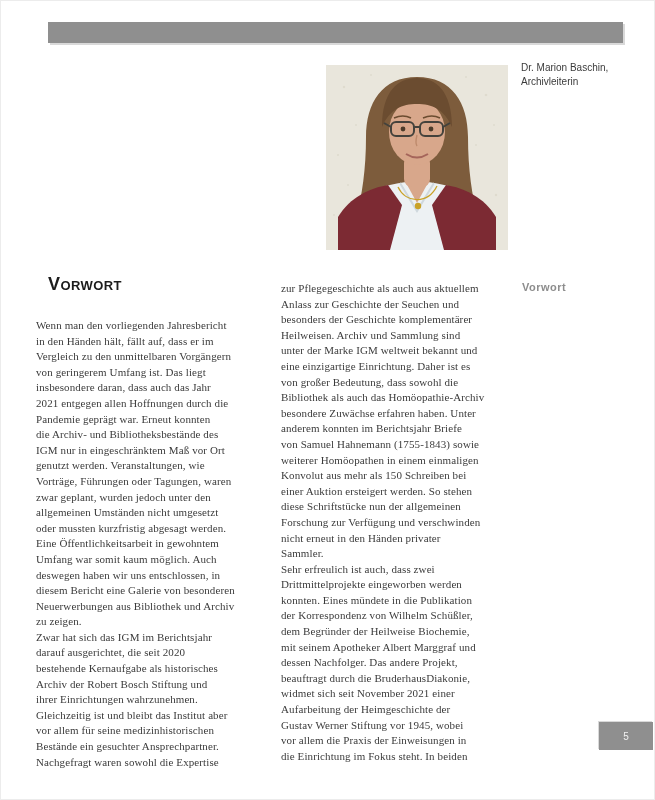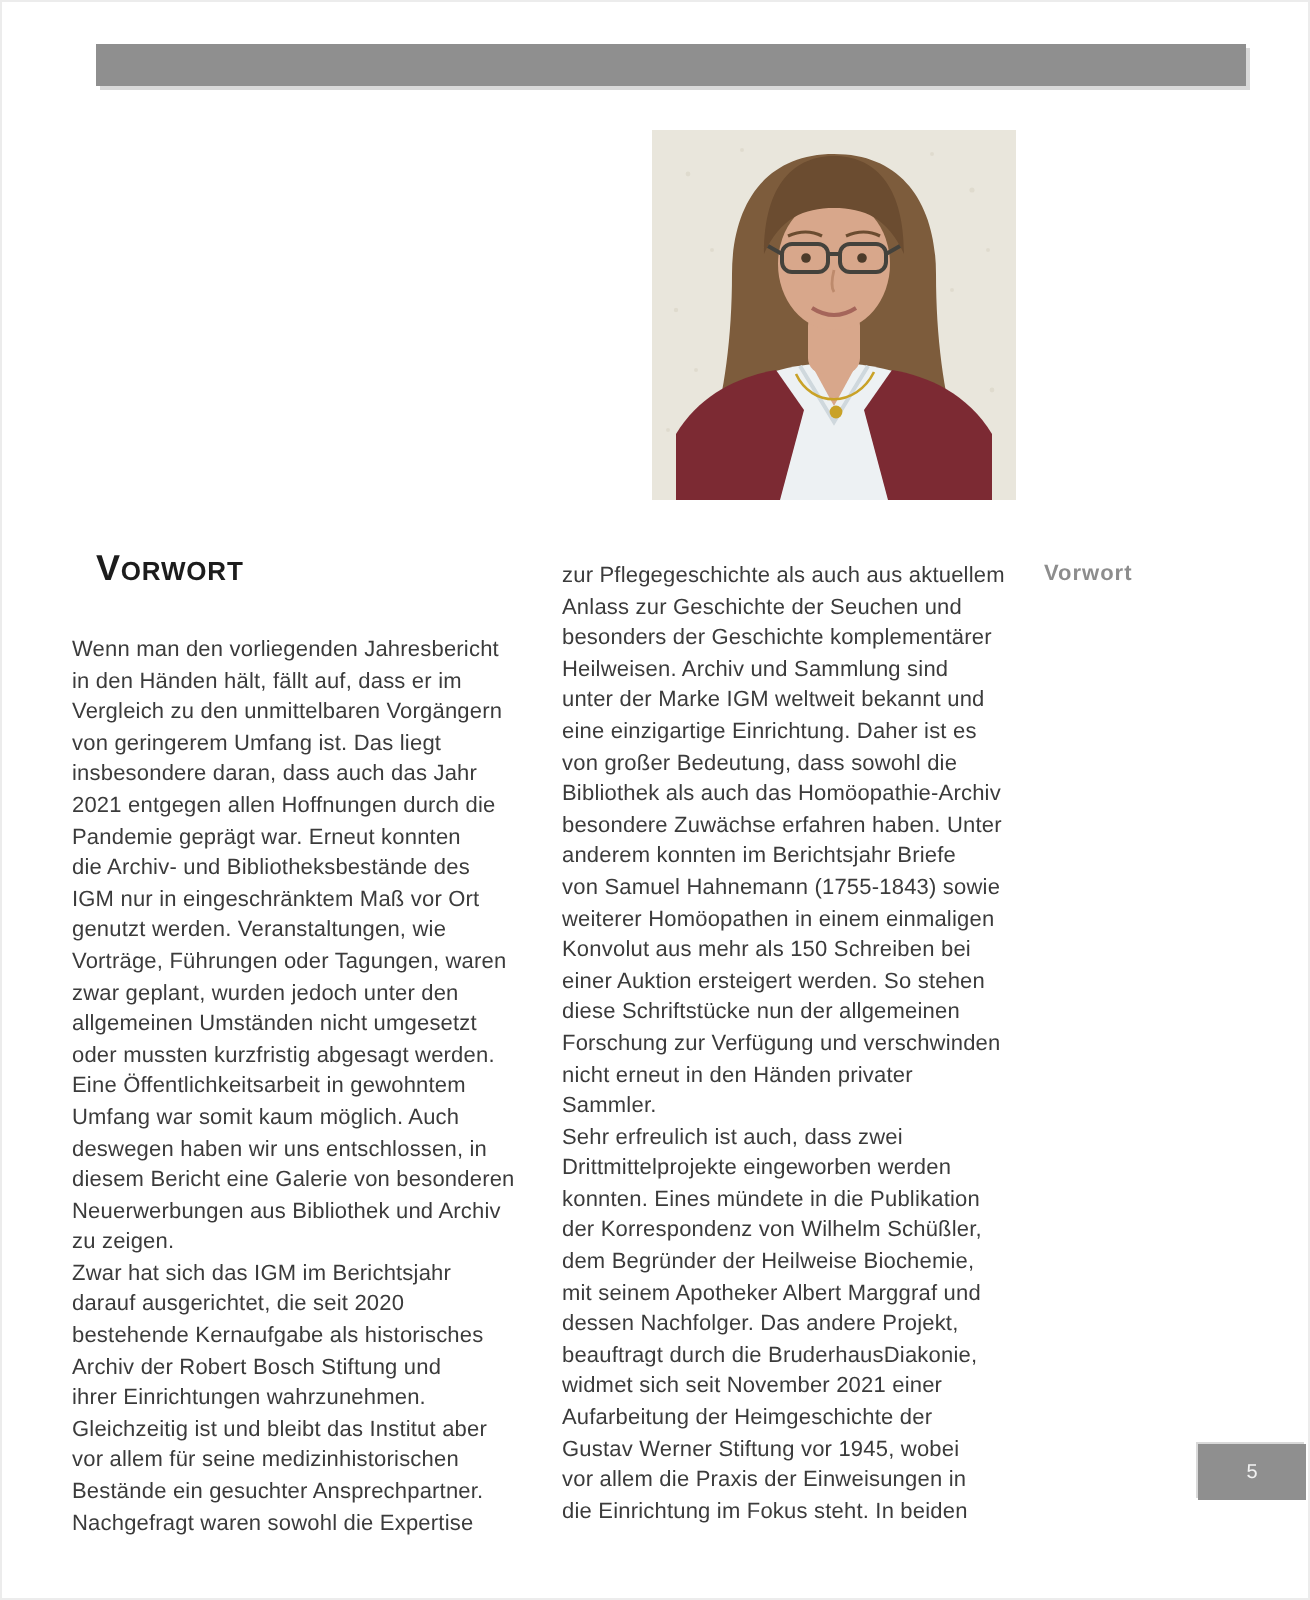--- a/index.html
+++ b/index.html
@@ -54,20 +54,21 @@
     letter-spacing: 0.5px;
     color: var(--muted-label, #8d8d8d);
   }
   .col {
     position: absolute;
     font-size: 11px;
     line-height: 15.6px;
     color: var(--text, #3b3b3b);
     white-space: pre-line;
     letter-spacing: 0.1px;
+    font-family: Liberation Serif, serif;
   }
   .col-left  { left: 36px;  top: 318px; width: 246px; }
   .col-right { left: 281px; top: 281px; width: 236px; }
   .page-number {
     position: absolute;
     left: 599px; top: 722px;
     width: 54px; height: 28px;
     background: var(--bar-gray, #8f8f8f);
     box-shadow: -1px -1px 0 0 #d9d9d9;
     display: flex;
@@ -137,20 +138,22 @@
 
       <path d="M91,70 Q89,78 91,81" fill="none" stroke="#bd8a6c" stroke-width="1.4"></path>
 
       <path d="M80,89 Q91,96 102,89" fill="none" stroke="#a5655a" stroke-width="2"></path>
 
       <path d="M72,122 C80,139 102,139 111,121" fill="none" stroke="var(--necklace-gold, #c9a227)" stroke-width="1.3"></path>
       <circle cx="92" cy="141" r="3.2" fill="var(--necklace-gold, #c9a227)"></circle>
     </svg>
   </figure>
 
+  <div class="caption">Dr. Marion Baschin,
+Archivleiterin</div>
 
   <h1 class="heading">Vorwort</h1>
 
   <div class="margin-label">Vorwort</div>
 
   <div class="col col-left">Wenn man den vorliegenden Jahresbericht
 in den Händen hält, fällt auf, dass er im
 Vergleich zu den unmittelbaren Vorgängern
 von geringerem Umfang ist. Das liegt
 insbesondere daran, dass auch das Jahr

